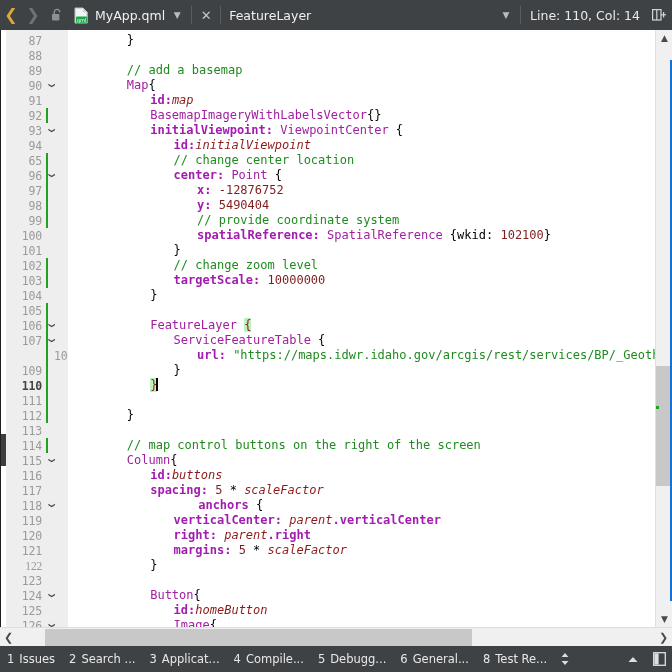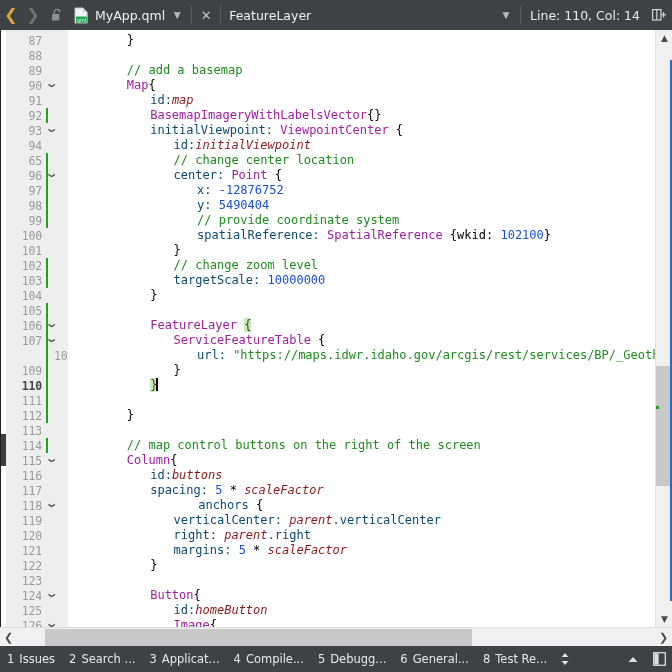--- a/index.html
+++ b/index.html
@@ -162,23 +162,23 @@
     left: 0;
     height: 15px;
     white-space: pre;
     font-family: "DejaVu Sans Mono", monospace;
     font-size: 12px;
     line-height: 15px;
     color: #000000;
   }
   .tok-cm  { color: #1f8b1f; }              
   .tok-ty  { color: #a020a0; }              
-  .tok-pr  { color: #0c4a6e; }              
+  .tok-pr  { color: #a21caf; font-weight: bold; }              
   .tok-id  { color: #8b1a1a; font-style: italic; }  
-  .tok-num { color: #1d4ed8; }
+  .tok-num { color: #7f1d1d; }
   .tok-str { color: #1f8b1f; }
   .tok-op  { color: #000000; }
   .brace-hl { background: #bdf0bd; color: #8b1a1a; }
 
   .cursor {
     display: inline-block;
     width: 1.5px; height: 13px;
     background: #000000;
     vertical-align: -2px;
     margin-left: -1px;
@@ -475,21 +475,21 @@
           <div class="gut-fold"></div>
         </div>
         <div class="gut-row" style="top: 498px;">
           <div class="gut-num">120</div>
           <div class="gut-fold"></div>
         </div>
         <div class="gut-row" style="top: 513px;">
           <div class="gut-num">121</div>
           <div class="gut-fold"></div>
         </div>
-        <div class="gut-row" style="top: 528px;">
+        <div class="gut-row" style="top: 528px; font-family: Liberation Serif, serif;">
           <div class="gut-num">122</div>
           <div class="gut-fold"></div>
         </div>
         <div class="gut-row" style="top: 543px;">
           <div class="gut-num">123</div>
           <div class="gut-fold"></div>
         </div>
         <div class="gut-row" style="top: 558px;">
           <div class="gut-num">124</div>
           <div class="gut-fold" style="transform: rotate(90deg);">❯</div>

